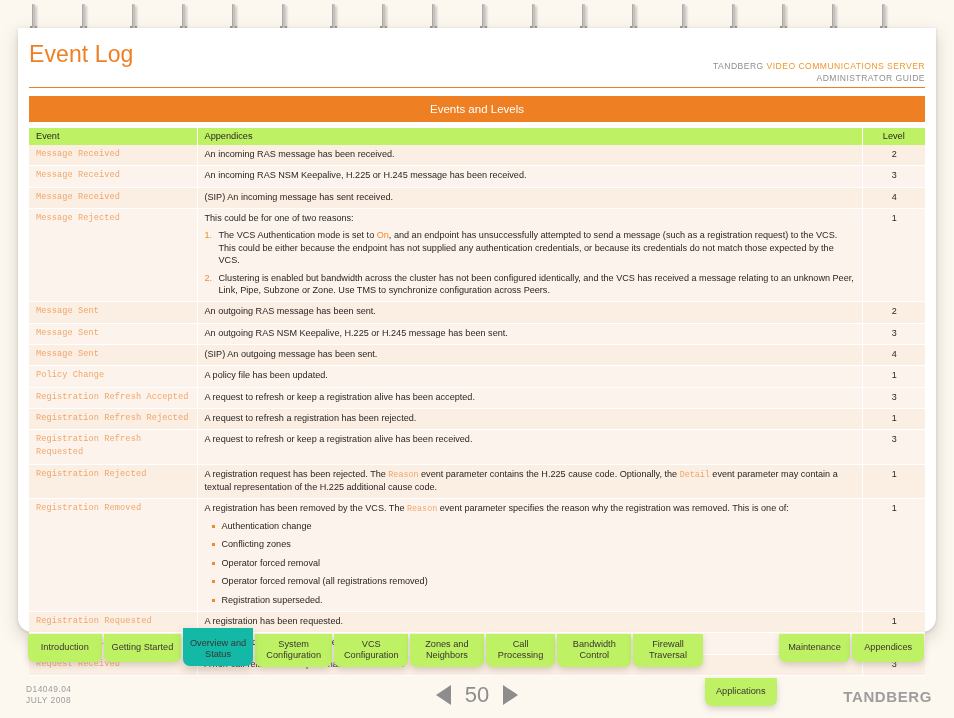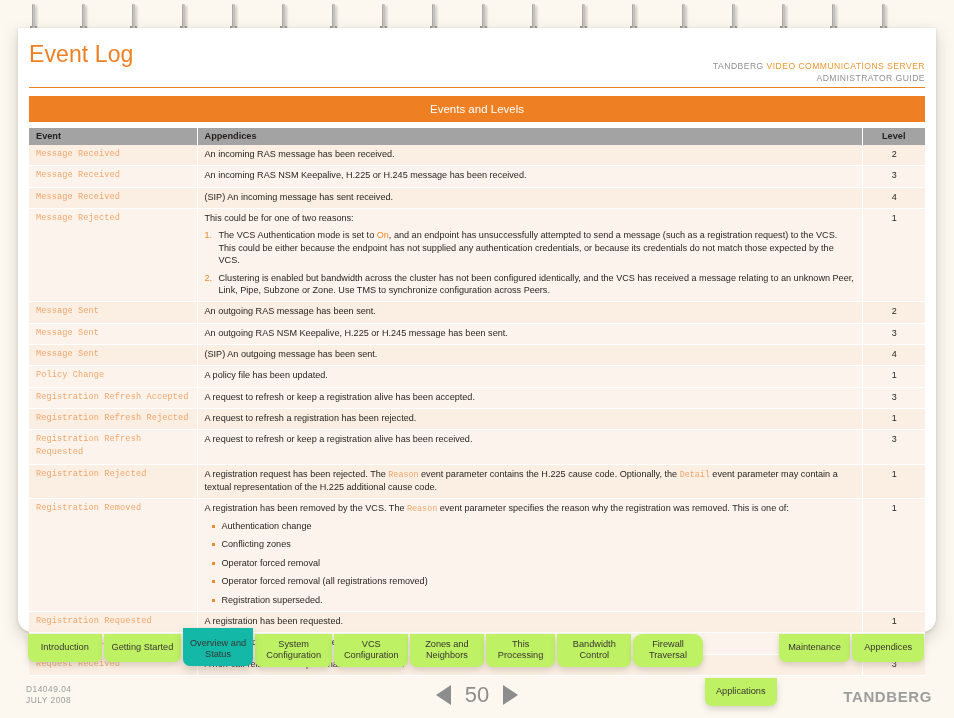--- a/index.html
+++ b/index.html
@@ -107,24 +107,24 @@
 
   
   table.evt {
     position: absolute;
     left: 11px; top: 100px;
     width: 896px;
     border-collapse: collapse;
     table-layout: fixed;
   }
   table.evt th {
-    background: #a3a3a3;
+    background: #bef264;
     color: #231f1d;
     font-size: 9.2px;
-    font-weight: bold;
+    font-weight: normal;
     text-align: left;
     padding: 3px 6px 3px 7px;
     border-right: 1px solid #ffffff;
     line-height: 11px;
   }
   table.evt th.lvl { text-align: center; padding-left: 0; padding-right: 0; border-right: none; }
   table.evt td {
     font-size: 9.1px;
     color: #2a2522;
     vertical-align: top;
@@ -505,26 +505,26 @@
       <div class="tab" style="width: 80px;">
         <span>System Configuration</span>
       </div>
       <div class="tab" style="width: 76px;">
         <span>VCS Configuration</span>
       </div>
       <div class="tab" style="width: 76px;">
         <span>Zones and Neighbors</span>
       </div>
       <div class="tab" style="width: 72px;">
-        <span>This Processing</span>
+        <span>Call Processing</span>
       </div>
       <div class="tab" style="width: 76px;">
         <span>Bandwidth Control</span>
       </div>
-      <div class="tab" style="width: 72px; border-radius: 9px;">
+      <div class="tab" style="width: 72px;">
         <span>Firewall Traversal</span>
       </div>
       <div class="tab" style="width: 74px; margin-top: 44px;">
         <span>Applications</span>
       </div>
       <div class="tab" style="width: 74px;">
         <span>Maintenance</span>
       </div>
       <div class="tab" style="width: 74px;">
         <span>Appendices</span>

